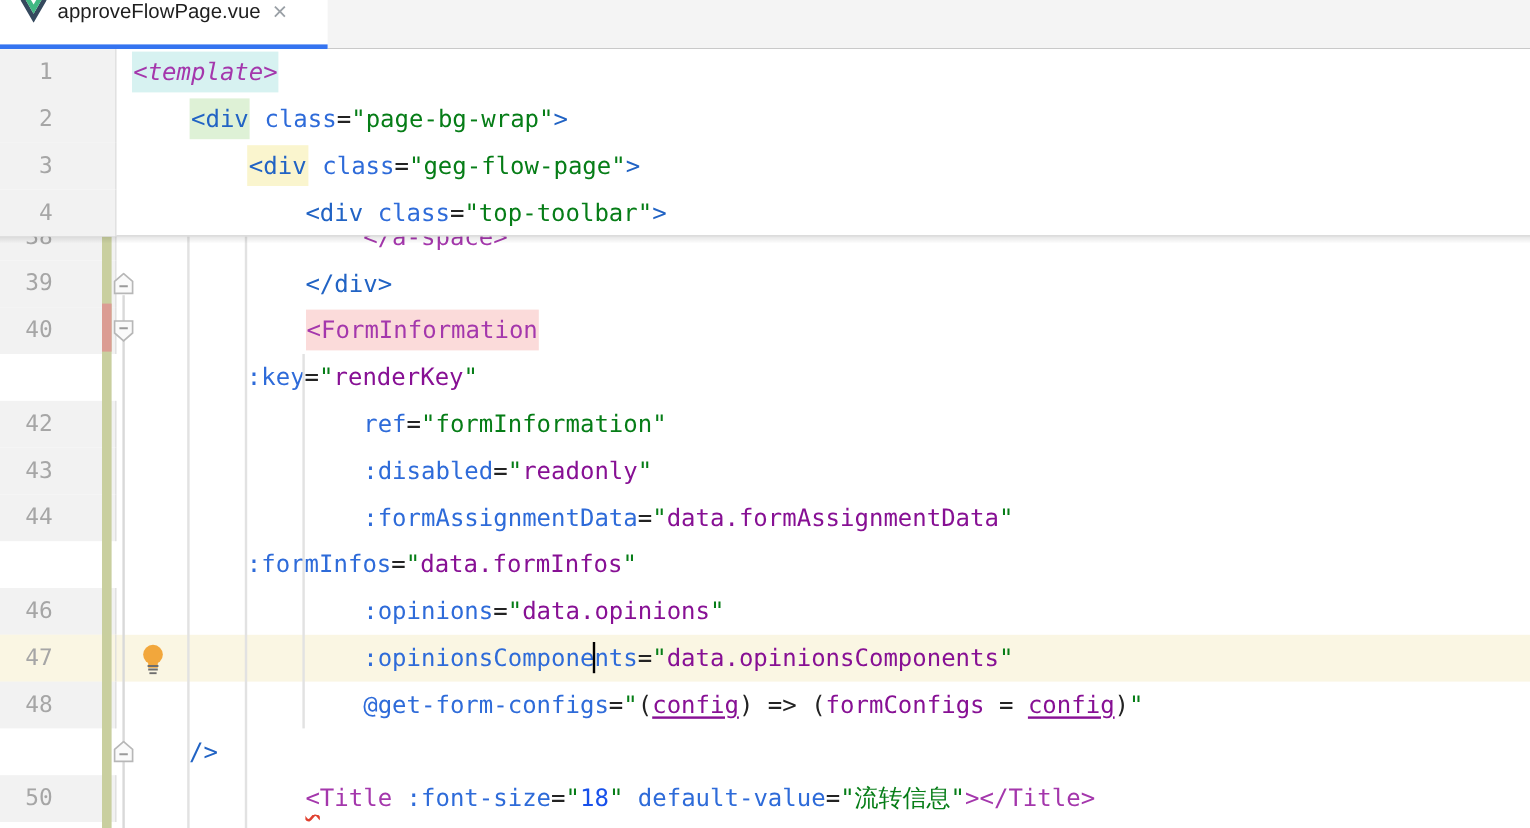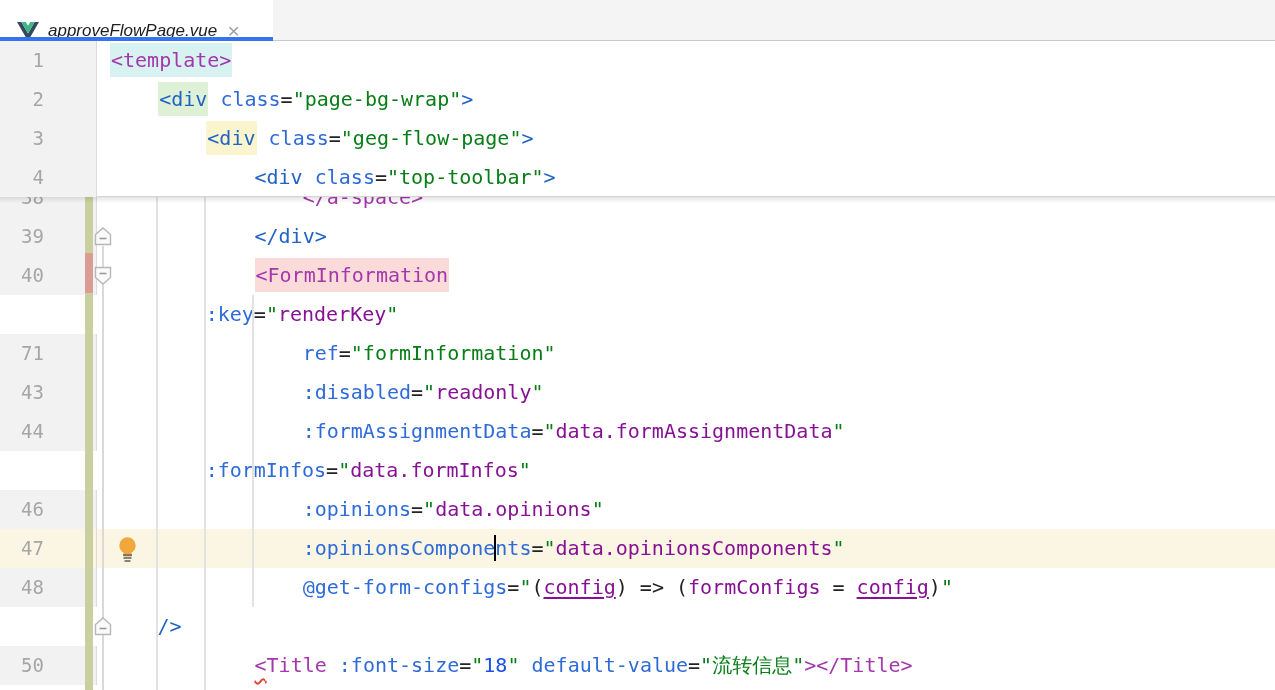--- a/index.html
+++ b/index.html
@@ -9,22 +9,22 @@
     background:#ffffff; font-family:"Liberation Sans", sans-serif;
   }
 
   
   .tabbar {
     position:absolute; top:0; left:0; right:0; height:41px;
     background:#f4f4f4; border-bottom:1px solid #c9c9c9;
   }
   .tab {
     position:absolute; left:0; top:0; width:273px; height:41px;
-    background:#ffffff; display:flex; align-items:flex-end;
-    padding:0 10px 0 17px; cursor:pointer;font-style:italic;
+    background:#ffffff; display:flex; align-items:flex-start;
+    padding:0 10px 0 17px; cursor:pointer;
   }
   .tab .accent-bar {
     position:absolute; left:0; right:0; bottom:0; height:4px;
     background:var(--accent,#3574F0);
   }
   .tab-title { font-size:17px; color:#1e1e1e; margin-left:9px; white-space:nowrap; }
   .tab-close { margin-left:10px; color:#9aa0a6; font-size:21px; line-height:1; cursor:pointer; }
 
   
   .editor { position:absolute; top:41px; left:0; right:0; bottom:0; background:#fff; }
@@ -62,21 +62,21 @@
   .tk-a { color:var(--attr,#2E6BD9); }
   .tk-s { color:var(--string,#067D17); }
   .tk-e { color:var(--expr,#871094); }
   .tk-n { color:var(--number,#1750EB); }
   .tk-p { color:var(--punct,#232323); }
   .u { text-decoration:underline; text-decoration-thickness:1.5px; text-underline-offset:3px; }
   .wavy {
     text-decoration:underline wavy var(--error-red,#E0402F);
     text-decoration-thickness:2px; text-underline-offset:6px;
   }
-  .hl-cyan   { background:var(--match-cyan,#D7F2F1);  padding:5px 1px; }
+  .hl-cyan   { background:var(--match-cyan,#D7F2F1);  padding:5px 1px;font-style:italic; }
   .hl-green  { background:var(--match-green,#DEF1D6); padding:5px 1px; }
   .hl-yellow { background:var(--match-yellow,#FAF5CE);padding:5px 1px; }
   .hl-pink   { background:var(--match-pink,#FBDBDA);  padding:5px 1px;margin-top:44px; }
 
   .caret {
     display:inline-block; width:2px; height:26px; background:#000;
     vertical-align:middle; margin:-3px -1px 0 -1px;
   }
 
   
@@ -117,21 +117,21 @@
     </div>
   </div>
 
   <div class="editor">
 
     <div class="scroll-rows" id="scroll-rows">
         <div class="row"><span class="num">38</span><span class="code"><span>                </span><span class="tk-c">&lt;/a-space&gt;</span></span></div>
         <div class="row"><span class="num">39</span><span class="code"><span>            </span><span class="tk-t">&lt;/div&gt;</span></span></div>
         <div class="row"><span class="num">40</span><span class="code"><span>            </span><span class="tk-c hl-pink">&lt;FormInformation</span></span></div>
         <div class="row"><span class="code"><span>                </span><span class="tk-a">:key</span><span class="tk-p">=</span><span class="tk-s">"</span><span class="tk-e">renderKey</span><span class="tk-s">"</span></span></div>
-        <div class="row"><span class="num">71</span><span class="code"><span>                </span><span class="tk-a">ref</span><span class="tk-p">=</span><span class="tk-s">"formInformation"</span></span></div>
+        <div class="row"><span class="num">42</span><span class="code"><span>                </span><span class="tk-a">ref</span><span class="tk-p">=</span><span class="tk-s">"formInformation"</span></span></div>
         <div class="row"><span class="num">43</span><span class="code"><span>                </span><span class="tk-a">:disabled</span><span class="tk-p">=</span><span class="tk-s">"</span><span class="tk-e">readonly</span><span class="tk-s">"</span></span></div>
         <div class="row"><span class="num">44</span><span class="code"><span>                </span><span class="tk-a">:formAssignmentData</span><span class="tk-p">=</span><span class="tk-s">"</span><span class="tk-e">data.formAssignmentData</span><span class="tk-s">"</span></span></div>
         <div class="row"><span class="code"><span>                </span><span class="tk-a">:formInfos</span><span class="tk-p">=</span><span class="tk-s">"</span><span class="tk-e">data.formInfos</span><span class="tk-s">"</span></span></div>
         <div class="row"><span class="num">46</span><span class="code"><span>                </span><span class="tk-a">:opinions</span><span class="tk-p">=</span><span class="tk-s">"</span><span class="tk-e">data.opinions</span><span class="tk-s">"</span></span></div>
         <div class="row cur"><span class="num">47</span><span class="code"><span>                </span><span class="tk-a">:opinionsCompone</span><span class="caret"></span><span class="tk-a">nts</span><span class="tk-p">=</span><span class="tk-s">"</span><span class="tk-e">data.opinionsComponents</span><span class="tk-s">"</span></span></div>
         <div class="row"><span class="num">48</span><span class="code"><span>                </span><span class="tk-a">@get-form-configs</span><span class="tk-p">=</span><span class="tk-s">"</span><span class="tk-p">(</span><span class="tk-e u">config</span><span class="tk-p">)</span><span class="tk-p"> =&gt; </span><span class="tk-p">(</span><span class="tk-e">formConfigs</span><span class="tk-p"> = </span><span class="tk-e u">config</span><span class="tk-p">)</span><span class="tk-s">"</span></span></div>
         <div class="row"><span class="code"><span>            </span><span class="tk-t">/&gt;</span></span></div>
         <div class="row"><span class="num">50</span><span class="code"><span>            </span><span class="tk-c wavy">&lt;</span><span class="tk-c">Title</span><span> </span><span class="tk-a">:font-size</span><span class="tk-p">=</span><span class="tk-s">"</span><span class="tk-n">18</span><span class="tk-s">"</span><span> </span><span class="tk-a">default-value</span><span class="tk-p">=</span><span class="tk-s">"流转信息"</span><span class="tk-c">&gt;&lt;/Title&gt;</span></span></div>
       </div>
 

